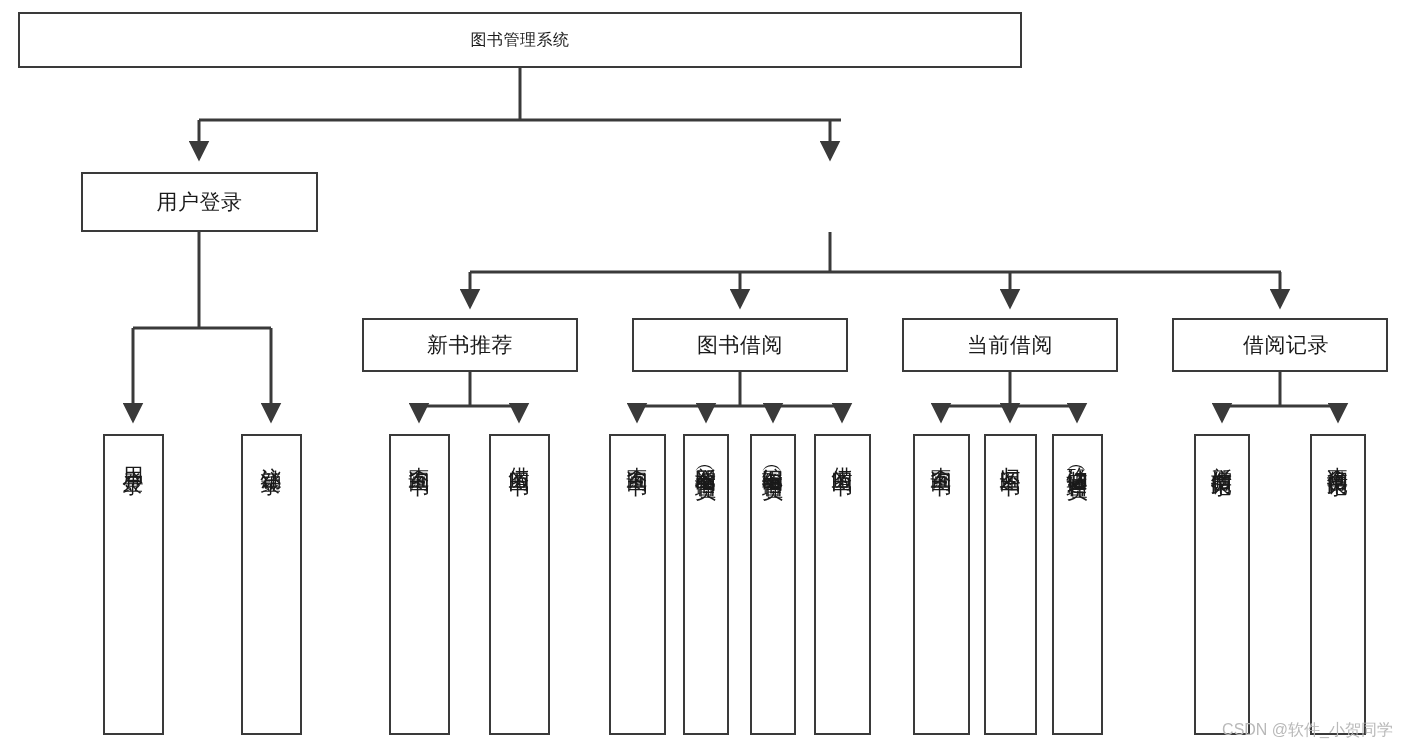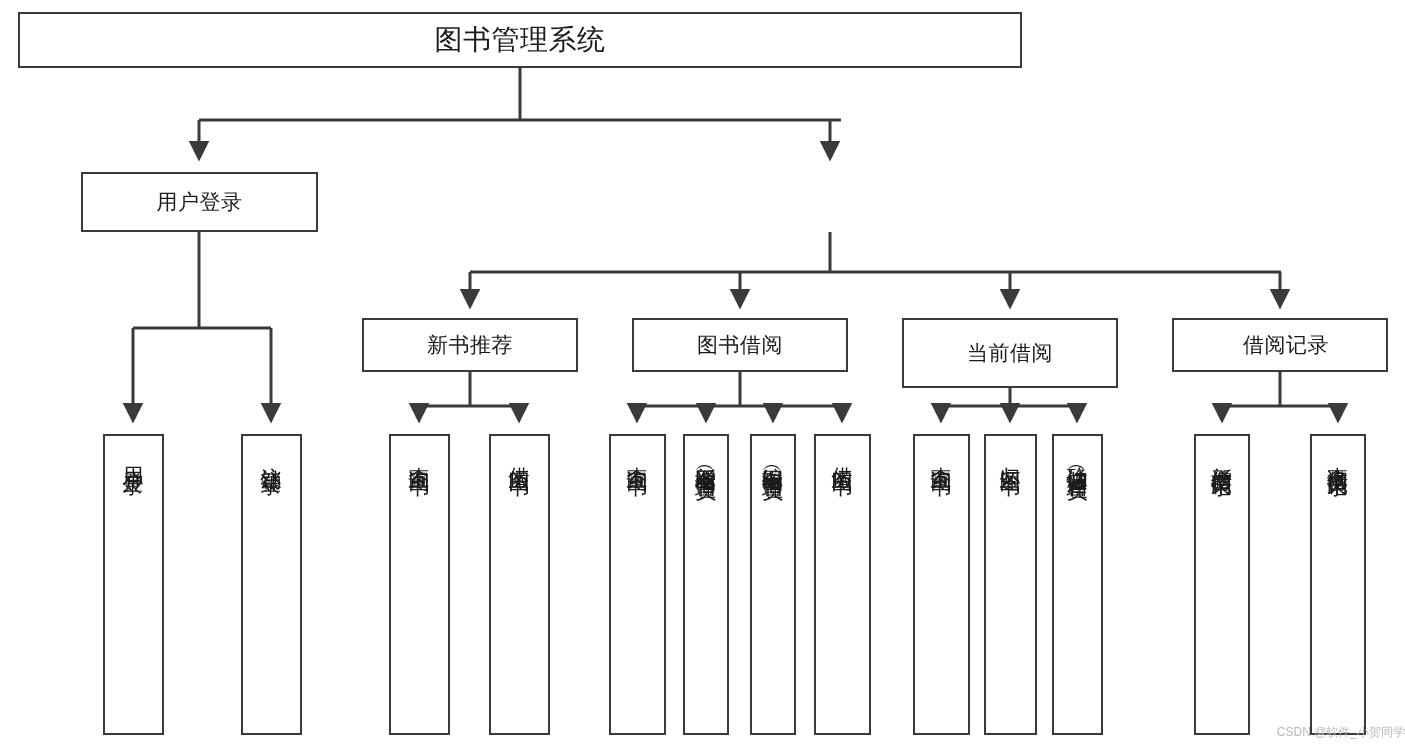--- a/index.html
+++ b/index.html
@@ -42,42 +42,42 @@
     text-align: center;
     line-height: 1.18;
     white-space: nowrap;
   }
   
   .node.horiz .label {
     font-size: 21px;
     letter-spacing: 0.5px;
   }
   .node.root .label {
-    font-size: 28px;
+    font-size: 16px;
   }
   
   .node.vert {
     align-items: flex-start;
     padding-top: 14px;
   }
   .node.vert .label {
     writing-mode: vertical-rl;
     text-orientation: upright;
     font-size: 21px;
     letter-spacing: 3px;
     line-height: 1;
   }
   .node.vert.tall .label {
     letter-spacing: 2px;
   }
   .watermark {
     position: absolute;
-    right: 0;
+    right: 12px;
     bottom: 6px;
-    font-size: 12px;
+    font-size: 16px;
     color: #b9b9b9;
     z-index: 3;
     white-space: nowrap;
     font-family: "Liberation Sans", "DejaVu Sans", sans-serif;
   }
 </style>
 </head>
 <body>
 
 <div id="canvas">
@@ -139,21 +139,21 @@
   <div class="node horiz" style="left:81px; top:172px; width:237px; height:60px;">
     <span class="label">用户登录</span>
   </div>
 
   <div class="node horiz" style="left:632px; top:318px; width:216px; height:54px;">
     <span class="label">图书借阅</span>
   </div>
   <div class="node horiz" style="left:362px; top:318px; width:216px; height:54px;">
     <span class="label">新书推荐</span>
   </div>
-  <div class="node horiz" style="left:902px; top:318px; width:216px; height:70px;">
+  <div class="node horiz" style="left:902px; top:318px; width:216px; height:54px;">
     <span class="label">当前借阅</span>
   </div>
   <div class="node horiz" style="left:1172px; top:318px; width:216px; height:54px;padding-left:12px;">
     <span class="label">借阅记录</span>
   </div>
 
   <div class="node vert" style="left:103px; top:434px; width:61px; height:301px;">
     <span class="label">用户登录</span>
   </div>
   <div class="node vert" style="left:241px; top:434px; width:61px; height:301px;">

